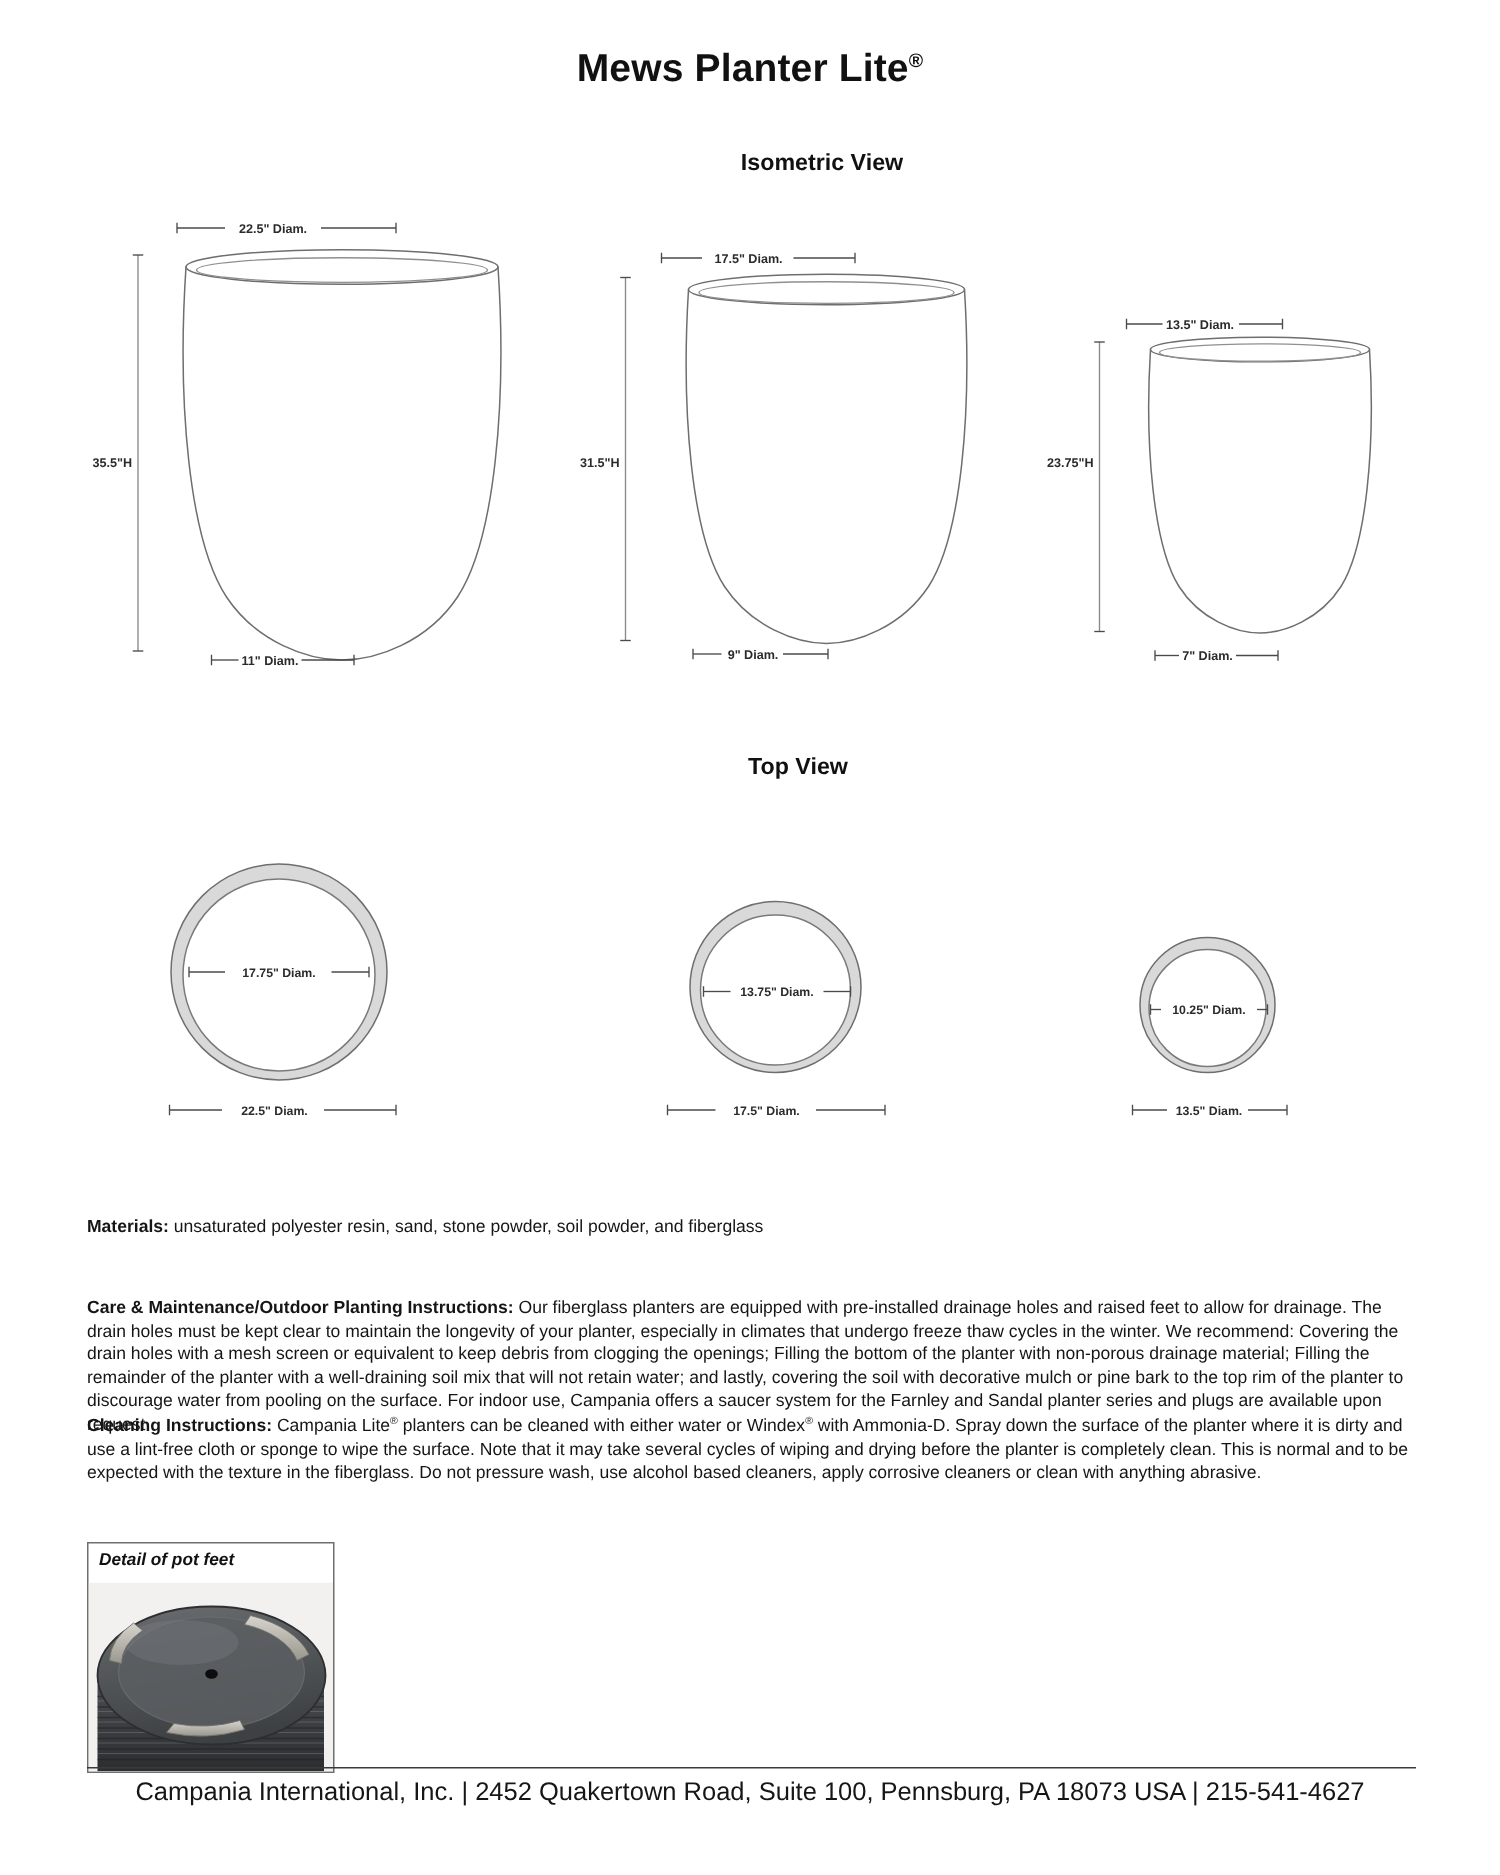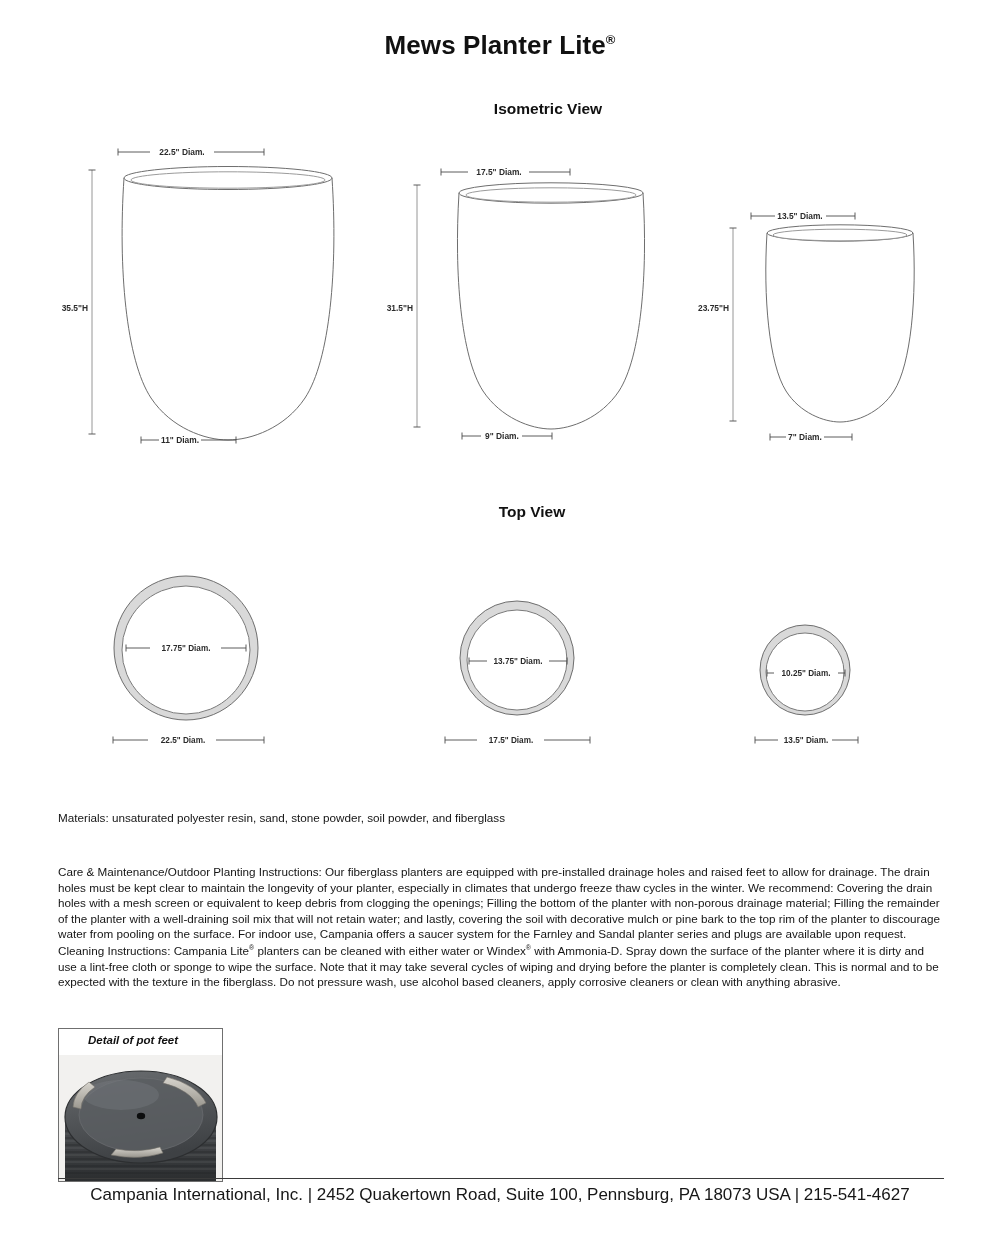--- a/index.html
+++ b/index.html
@@ -81,21 +81,21 @@
   .copy-block {
     position: absolute;
     left: 58px;
     width: 886px;
     font-size: 11.7px;
     line-height: 1.33;
     color: #151515;
     text-align: left;
   }
   .copy-block b {
-    font-weight: normal;
+    font-weight: bold;
   }
   .copy-block sup {
     font-size: 7px;
     vertical-align: super;
   }
   #materials-block { top: 810px; }
   #care-block { top: 864px; }
   #cleaning-block { top: 943px; }
 
   
@@ -111,21 +111,20 @@
   }
   .detail-caption {
     position: absolute;
     left: 7px;
     top: 5px;
     font-size: 11.5px;
     font-style: italic;
     font-weight: bold;
     color: #111111;
     z-index: 4;
-    margin-left: 22px;
   }
   .detail-photo {
     position: absolute;
     left: 0;
     top: 26px;
     width: 163px;
     height: 126px;
   }
 
   

